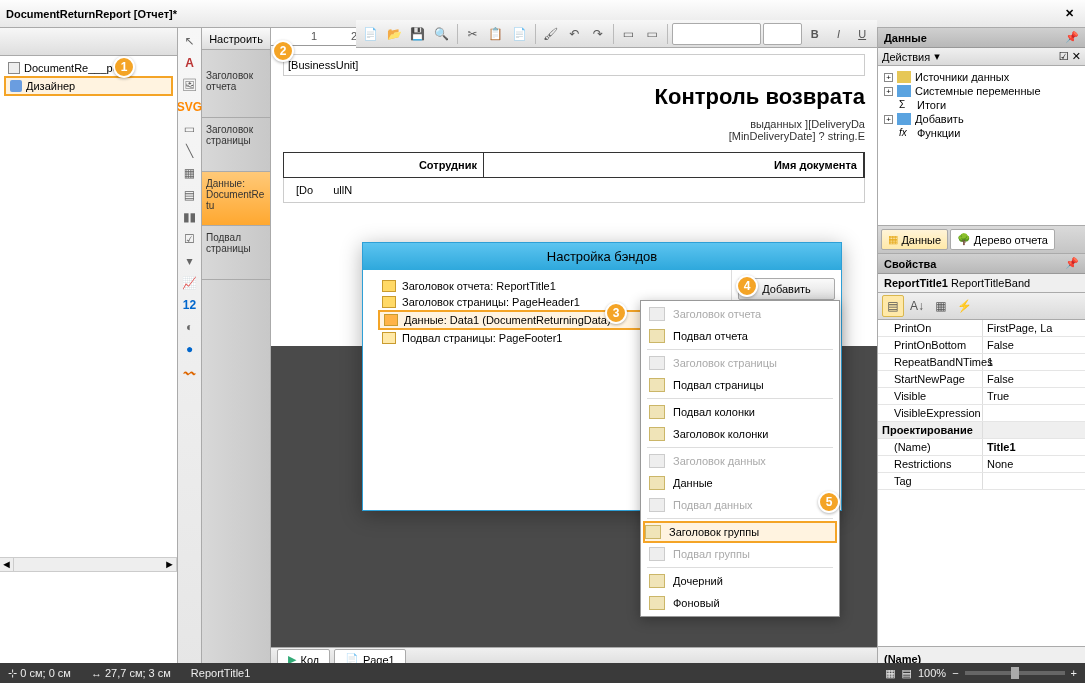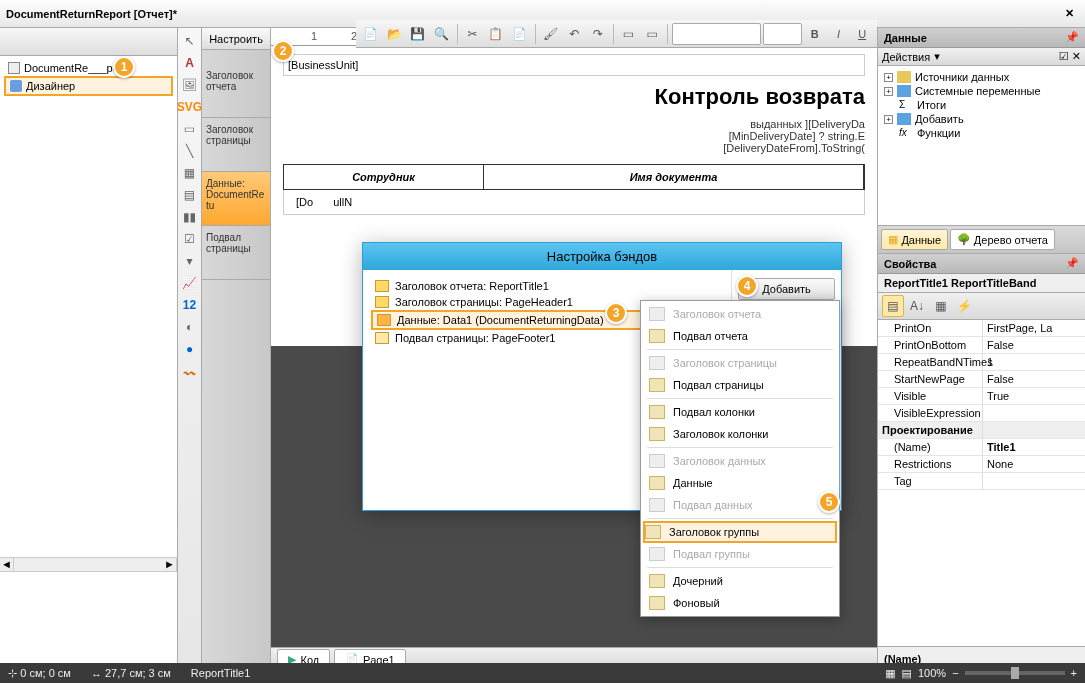--- a/index.html
+++ b/index.html
@@ -35,21 +35,21 @@
 
 .canvas-area { flex: 1; background: #4a4a4a; display: flex; flex-direction: column; position: relative; overflow: hidden; }
 .ruler-h { height: 18px; background: #fff; border-bottom: 1px solid #999; position: relative; font-size: 9px; color: #555; }
 .ruler-h span { position: absolute; top: 2px; }
 .page { background: #fff; margin: 0; width: 100%; height: 300px; position: relative; }
 .page-content { padding: 8px 12px; }
 .biz-unit { border: 1px solid #ccc; padding: 4px; margin-bottom: 8px; }
 .big-title { font-size: 22px; font-weight: bold; text-align: right; margin: 8px 0; }
 .sub-texts { text-align: right; font-size: 11px; color: #333; }
 .tbl-header { display: flex; border: 1px solid #333; margin-top: 10px; }
-.tbl-header > div { padding: 6px; border-right: 1px solid #333; font-weight: bold; text-align: center; font-style: italic; }
+.tbl-header > div { padding: 6px; border-right: 1px solid #333; font-weight: bold; text-align: right; }
 .data-row { border: 1px solid #ccc; border-top: none; padding: 6px 12px; display: flex; gap: 20px; }
 
 .tabs-bottom { height: 24px; background: linear-gradient(#f0f0f0, #d8d8d8); border-top: 1px solid #aaa; display: flex; align-items: center; padding: 0 6px; gap: 4px; position: absolute; bottom: 0; left: 0; right: 0; }
 .tab { padding: 3px 10px; background: #fff; border: 1px solid #aaa; border-radius: 2px 2px 0 0; display: flex; align-items: center; gap: 4px; }
 
 .right-col { width: 208px; background: #efefef; border-left: 1px solid #aaa; display: flex; flex-direction: column; }
 .panel-header { background: linear-gradient(#d0d0d0, #b8b8b8); padding: 3px 6px; font-weight: bold; border-bottom: 1px solid #999; display: flex; align-items: center; }
 .panel-toolbar { background: linear-gradient(#f0f0f0, #dadada); padding: 2px 4px; border-bottom: 1px solid #aaa; display: flex; align-items: center; gap: 4px; }
 .data-tree { background: #fff; flex: 0 0 auto; padding: 4px; border-bottom: 1px solid #aaa; height: 160px; overflow: auto; }
 .dtree-item { display: flex; align-items: center; gap: 4px; padding: 1px 2px; }
@@ -58,32 +58,32 @@
 
 .sub-tabs { display: flex; background: linear-gradient(#dadada, #c5c5c5); padding: 3px; gap: 2px; border-bottom: 1px solid #aaa; }
 .sub-tab { padding: 3px 6px; background: #fff; border: 1px solid #aaa; border-radius: 2px; display: flex; align-items: center; gap: 3px; font-size: 10px; }
 .sub-tab.active { background: linear-gradient(#fff4d8, #ffe9a8); }
 
 .prop-grid { background: #fff; flex: 1; overflow: auto; font-size: 10px; }
 .prop-row { display: flex; border-bottom: 1px solid #e5e5e5; }
 .prop-row.cat { background: #efefef; font-weight: bold; }
 .prop-k { width: 105px; padding: 2px 4px 2px 16px; border-right: 1px solid #ddd; }
 .prop-v { flex: 1; padding: 2px 4px; }
-.prop-selector { background: #efefef; padding: 3px 6px; border-bottom: 1px solid #aaa; font-weight: bold; }
+.prop-selector { background: #efefef; padding: 3px 6px; border-bottom: 1px solid #aaa; }
 .prop-toolbar { background: linear-gradient(#f0f0f0, #dadada); padding: 2px 4px; border-bottom: 1px solid #aaa; display: flex; gap: 2px; }
 .prop-name { background: #efefef; padding: 6px; border-top: 1px solid #aaa; font-weight: bold; }
 
 .status-bar { height: 20px; background: #3a3a3a; color: #eee; display: flex; align-items: center; padding: 0 8px; gap: 20px; font-size: 10px; position: absolute; bottom: 0; left: 0; right: 0; }
 .status-bar .zoom { margin-left: auto; display: flex; align-items: center; gap: 6px; }
 .zoom-slider { width: 100px; height: 4px; background: #666; position: relative; }
 .zoom-thumb { width: 8px; height: 12px; background: #aaa; position: absolute; left: 46px; top: -4px; }
 
 .modal { position: absolute; left: 362px; top: 242px; width: 480px; background: #fff; border: 1px solid #2e9fd6; box-shadow: 0 4px 20px rgba(0,0,0,0.3); z-index: 100; }
 .modal-title { background: linear-gradient(#5cc4f0, #2ea8dc); color: #000; padding: 6px; text-align: center; font-size: 13px; }
-.modal-body { display: flex; min-height: 240px; }
+.modal-body { display: flex; min-height: 240px; margin-left: 7px; }
 .band-list { flex: 1; padding: 8px; background: #fff; }
 .bl-item { display: flex; align-items: center; gap: 6px; padding: 2px 4px; }
 .bl-item.sel { border: 2px solid #f4a426; background: #fff3e0; }
 .bl-ico { width: 14px; height: 12px; background: #ffd966; border: 1px solid #c99b2e; }
 .bl-ico.data { background: #ffb347; }
 .bl-ico.foot { background: #ffe9a8; }
 .modal-side { width: 110px; padding: 8px 6px; border-left: 1px solid #ddd; }
 .modal-btn { width: 100%; padding: 4px; background: linear-gradient(#fafafa, #e0e0e0); border: 1px solid #aaa; border-radius: 2px; position: relative; text-align: center; }
 
 .ctx-menu { position: absolute; left: 640px; top: 300px; width: 200px; background: #fff; border: 1px solid #999; box-shadow: 0 3px 12px rgba(0,0,0,0.3); z-index: 200; padding: 2px; }
@@ -173,21 +173,20 @@
       <span style="left:480px">12</span>
       <span style="left:520px">13</span>
       <span style="left:560px">14</span>
     </div>
     <div class="page">
       <div class="page-content">
         <div class="biz-unit">[BusinessUnit]</div>
         <div class="big-title">Контроль возврата</div>
         <div class="sub-texts">выданных  ][DeliveryDa</div>
         <div class="sub-texts">[MinDeliveryDate] ? string.E</div>
-        <div class="sub-texts">[DeliveryDateFrom].ToString(</div>
         <div class="tbl-header">
           <div style="width:200px">Сотрудник</div>
           <div style="flex:1">Имя документа</div>
         </div>
         <div class="data-row">
           <span>[Do</span>
           <span>ullN</span>
         </div>
       </div>
     </div>

